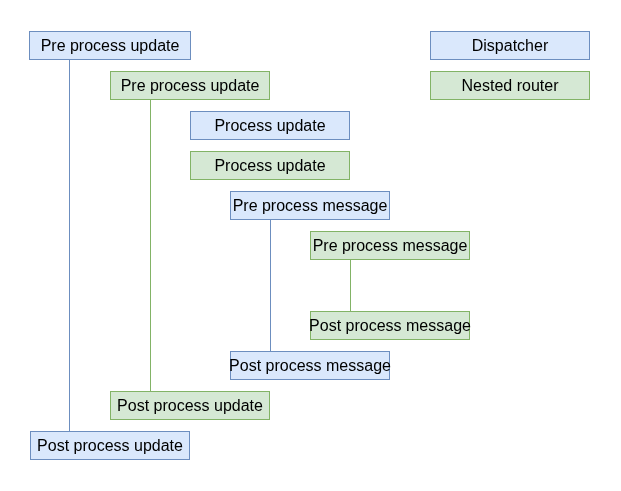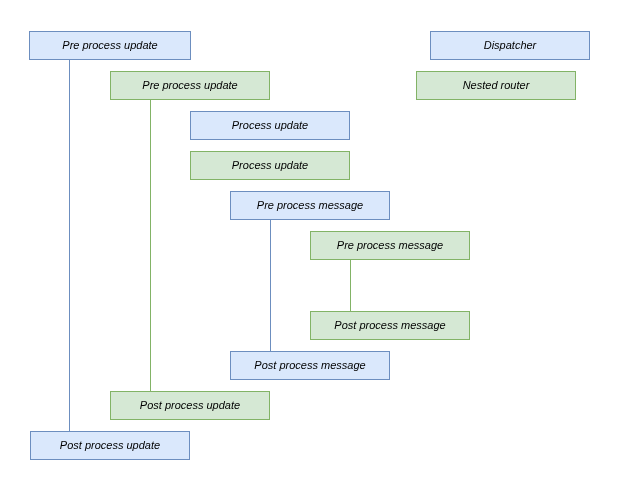--- a/index.html
+++ b/index.html
@@ -19,28 +19,27 @@
     width: 621px;
     height: 491px;
     background: #ffffff;
   }
   .node {
     position: absolute;
     box-sizing: border-box;
     display: flex;
     align-items: center;
     justify-content: center;
-    font-size: 11px;
+    font-size: 16px;
     line-height: 1.2;
     color: #000000;
     text-align: center;
     white-space: nowrap;
     border-width: 1px;
     border-style: solid;
-    font-style: italic;
   }
   .node.blue {
     background: #dae8fc;
     border-color: #6c8ebf;
   }
   .node.green {
     background: #d5e8d4;
     border-color: #82b366;
   }
   .edge {
@@ -58,21 +57,21 @@
 <body>
 
 <div id="canvas">
 
   <div class="edge blue" style="left:69px;  top:60px;  height:371px;"></div>
   <div class="edge green" style="left:150px; top:100px; height:291px;"></div>
   <div class="edge blue" style="left:270px; top:220px; height:131px;"></div>
   <div class="edge green" style="left:350px; top:260px; height:51px;"></div>
 
   <div class="node blue" style="left:430px; top:31px; width:160px; height:29px;">Dispatcher</div>
-  <div class="node green" style="left:416px; top:71px; width:160px; height:29px;">Nested router</div>
+  <div class="node green" style="left:430px; top:71px; width:160px; height:29px;">Nested router</div>
 
   <div class="node blue" style="left:29px;  top:31px;  width:162px; height:29px;">Pre process update</div>
   <div class="node green" style="left:110px; top:71px;  width:160px; height:29px;">Pre process update</div>
   <div class="node blue" style="left:190px; top:111px; width:160px; height:29px;">Process update</div>
   <div class="node green" style="left:190px; top:151px; width:160px; height:29px;">Process update</div>
   <div class="node blue" style="left:230px; top:191px; width:160px; height:29px;">Pre process message</div>
   <div class="node green" style="left:310px; top:231px; width:160px; height:29px;">Pre process message</div>
   <div class="node green" style="left:310px; top:311px; width:160px; height:29px;">Post process message</div>
   <div class="node blue" style="left:230px; top:351px; width:160px; height:29px;">Post process message</div>
   <div class="node green" style="left:110px; top:391px; width:160px; height:29px;">Post process update</div>

